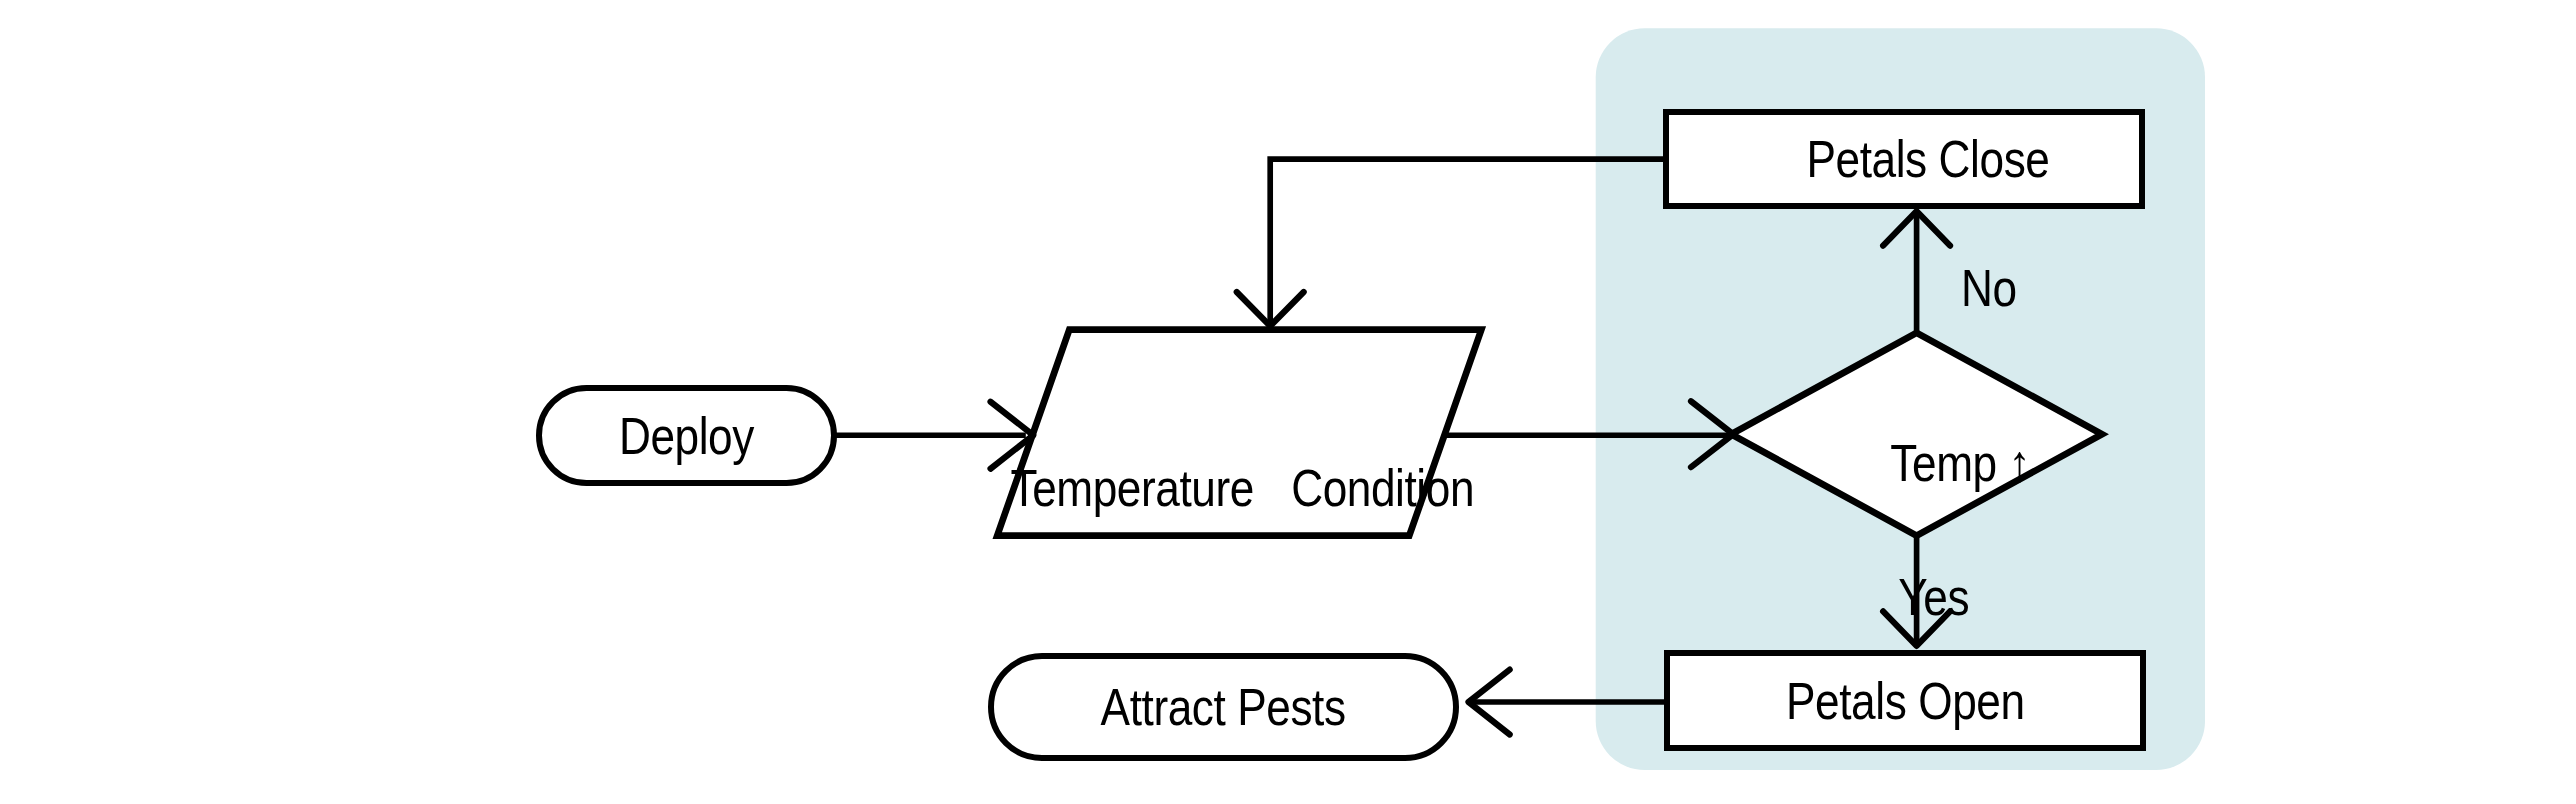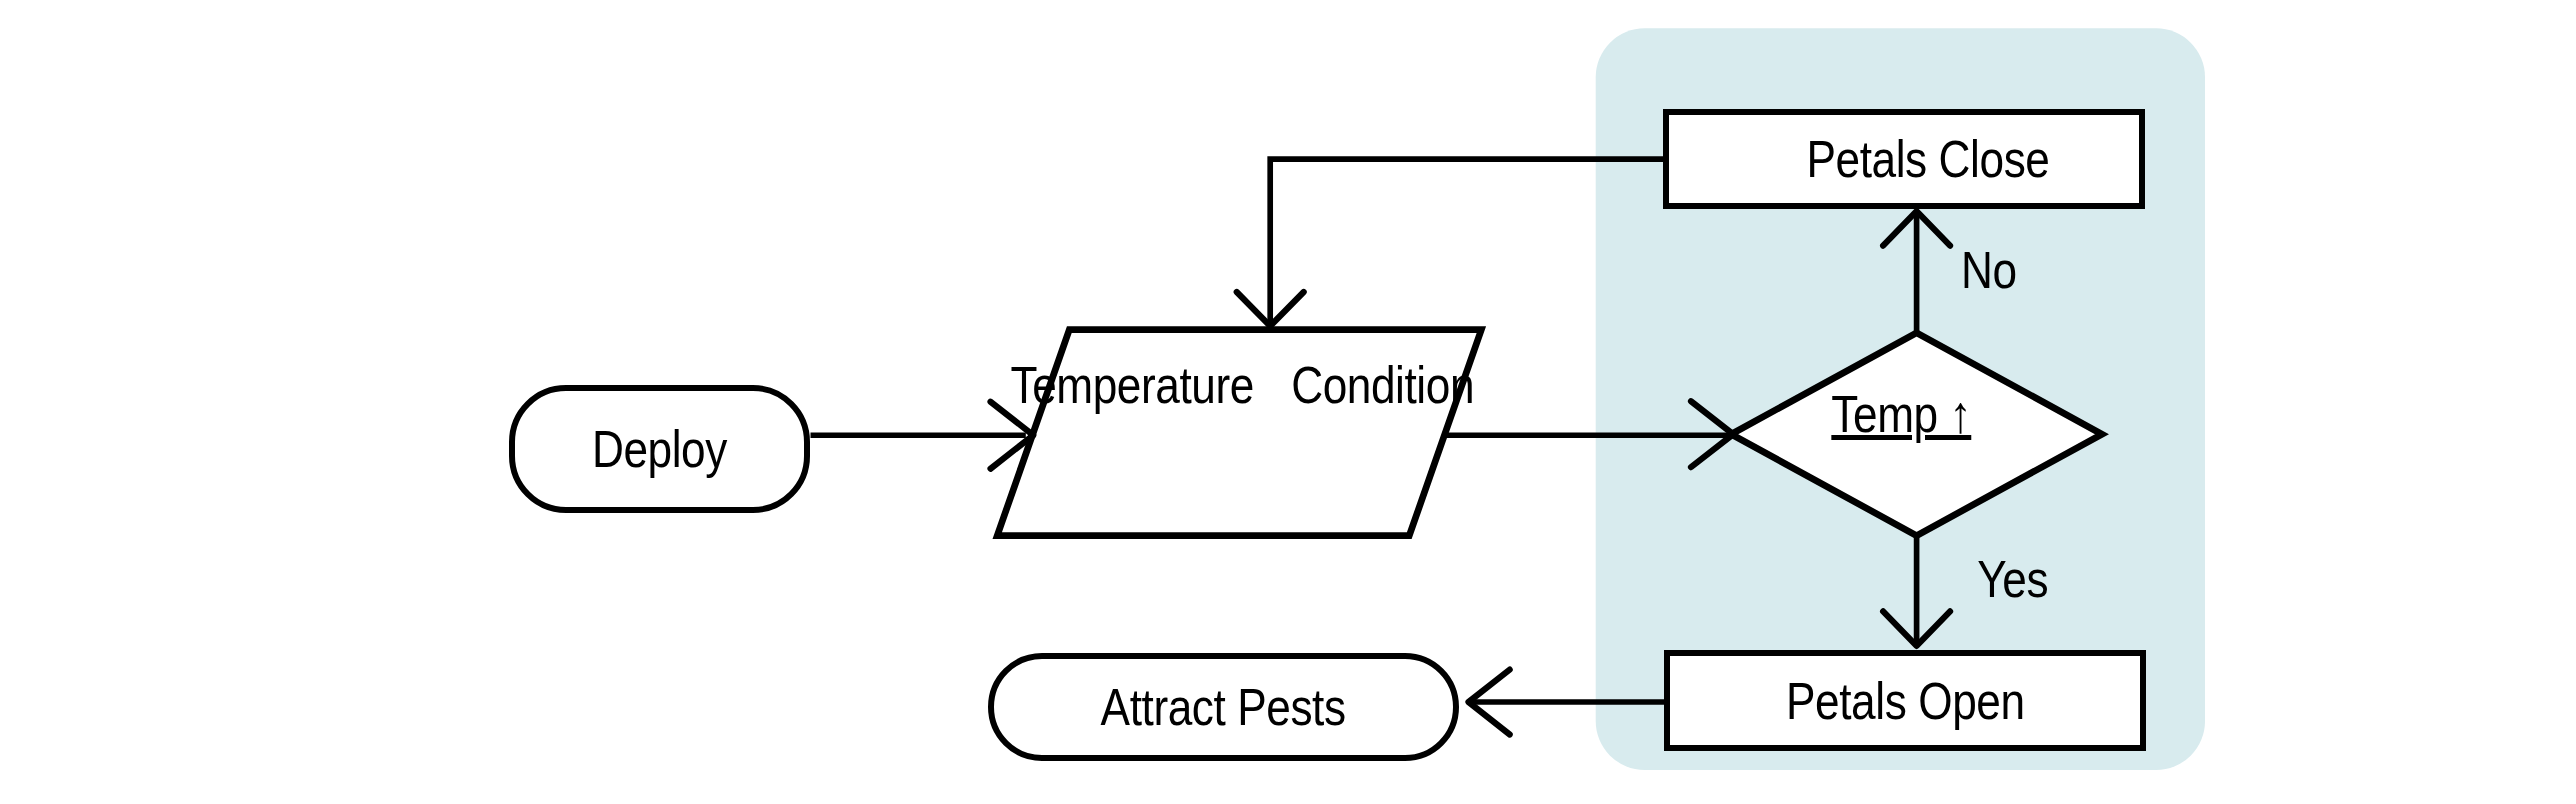--- a/index.html
+++ b/index.html
@@ -23,23 +23,24 @@
     font-size:52px;
     color:#000;
     white-space:nowrap;
     transform:scaleX(0.85);
     transform-origin:center;
     font-stretch:condensed;
     letter-spacing:-0.5px;
   }
   .floating{
     position:absolute;
-    display:flex;align-items:flex-start;justify-content:center;
+    display:flex;align-items:flex-end;justify-content:center;
     text-align:center;
     pointer-events:none;
+    margin-top:6px;
   }
   .region-title{
     position:absolute;
     left:1596px;top:36px;width:609px;height:77px;
     display:flex;align-items:center;justify-content:center;
     font-size:71px;font-weight:bold;color:#179b9b;
     white-space:nowrap;
   }
   .region-title .lbl{transform:scaleX(0.80);font-weight:bold;}
   .two-line{flex-direction:row;}
@@ -71,47 +72,47 @@
       <path d="M 1922 780 L 2005 845 L 1922 910"></path>
       <path d="M 3282 779 L 3364 843 L 3282 907"></path>
       <path d="M 3655 477 L 3720 410 L 3785 477"></path>
       <path d="M 3655 1187 L 3720 1254 L 3785 1187"></path>
       <path d="M 2930 1300 L 2850 1363 L 2930 1426"></path>
       <path d="M 2400 567 L 2465 633 L 2530 567"></path>
     </g>
   </svg>
 
 
-  <div class="node stadium" style="left:509px;top:385px;width:301px;height:128px;justify-content:center;">
+  <div class="node stadium" style="left:536px;top:385px;width:301px;height:101px;justify-content:center;">
     <span class="lbl">Deploy</span>
   </div>
 
   <div class="node" style="left:1663px;top:109px;width:482px;height:100px;padding-left:47px;">
     <span class="lbl">Petals Close</span>
   </div>
 
   <div class="node" style="left:1664px;top:650px;width:482px;height:101px;">
     <span class="lbl">Petals Open</span>
   </div>
 
   <div class="node stadium" style="left:988px;top:653px;width:471px;height:108px;text-align:right;">
     <span class="lbl">Attract Pests</span>
   </div>
 
   <div class="floating two-line" style="left:1018px;top:337px;width:443px;height:193px;">
     <span class="lbl">Temperature</span>
     <span class="lbl">Condition</span>
   </div>
 
-  <div class="floating" style="left:1747px;top:384px;width:309px;height:103px;text-decoration:underline;">
+  <div class="floating" style="left:1806px;top:384px;width:309px;height:103px;">
     <span class="lbl">Temp ↑</span>
   </div>
 
   <div class="floating edge-label" style="left:1937px;top:240px;width:103px;height:72px;">
     <span class="lbl">No</span>
   </div>
 
-  <div class="floating edge-label" style="left:1959px;top:549px;width:108px;height:72px;">
+  <div class="floating edge-label" style="left:1880px;top:549px;width:108px;height:72px;">
     <span class="lbl">Yes</span>
   </div>
 
 </div>
 
 
 </body></html>

